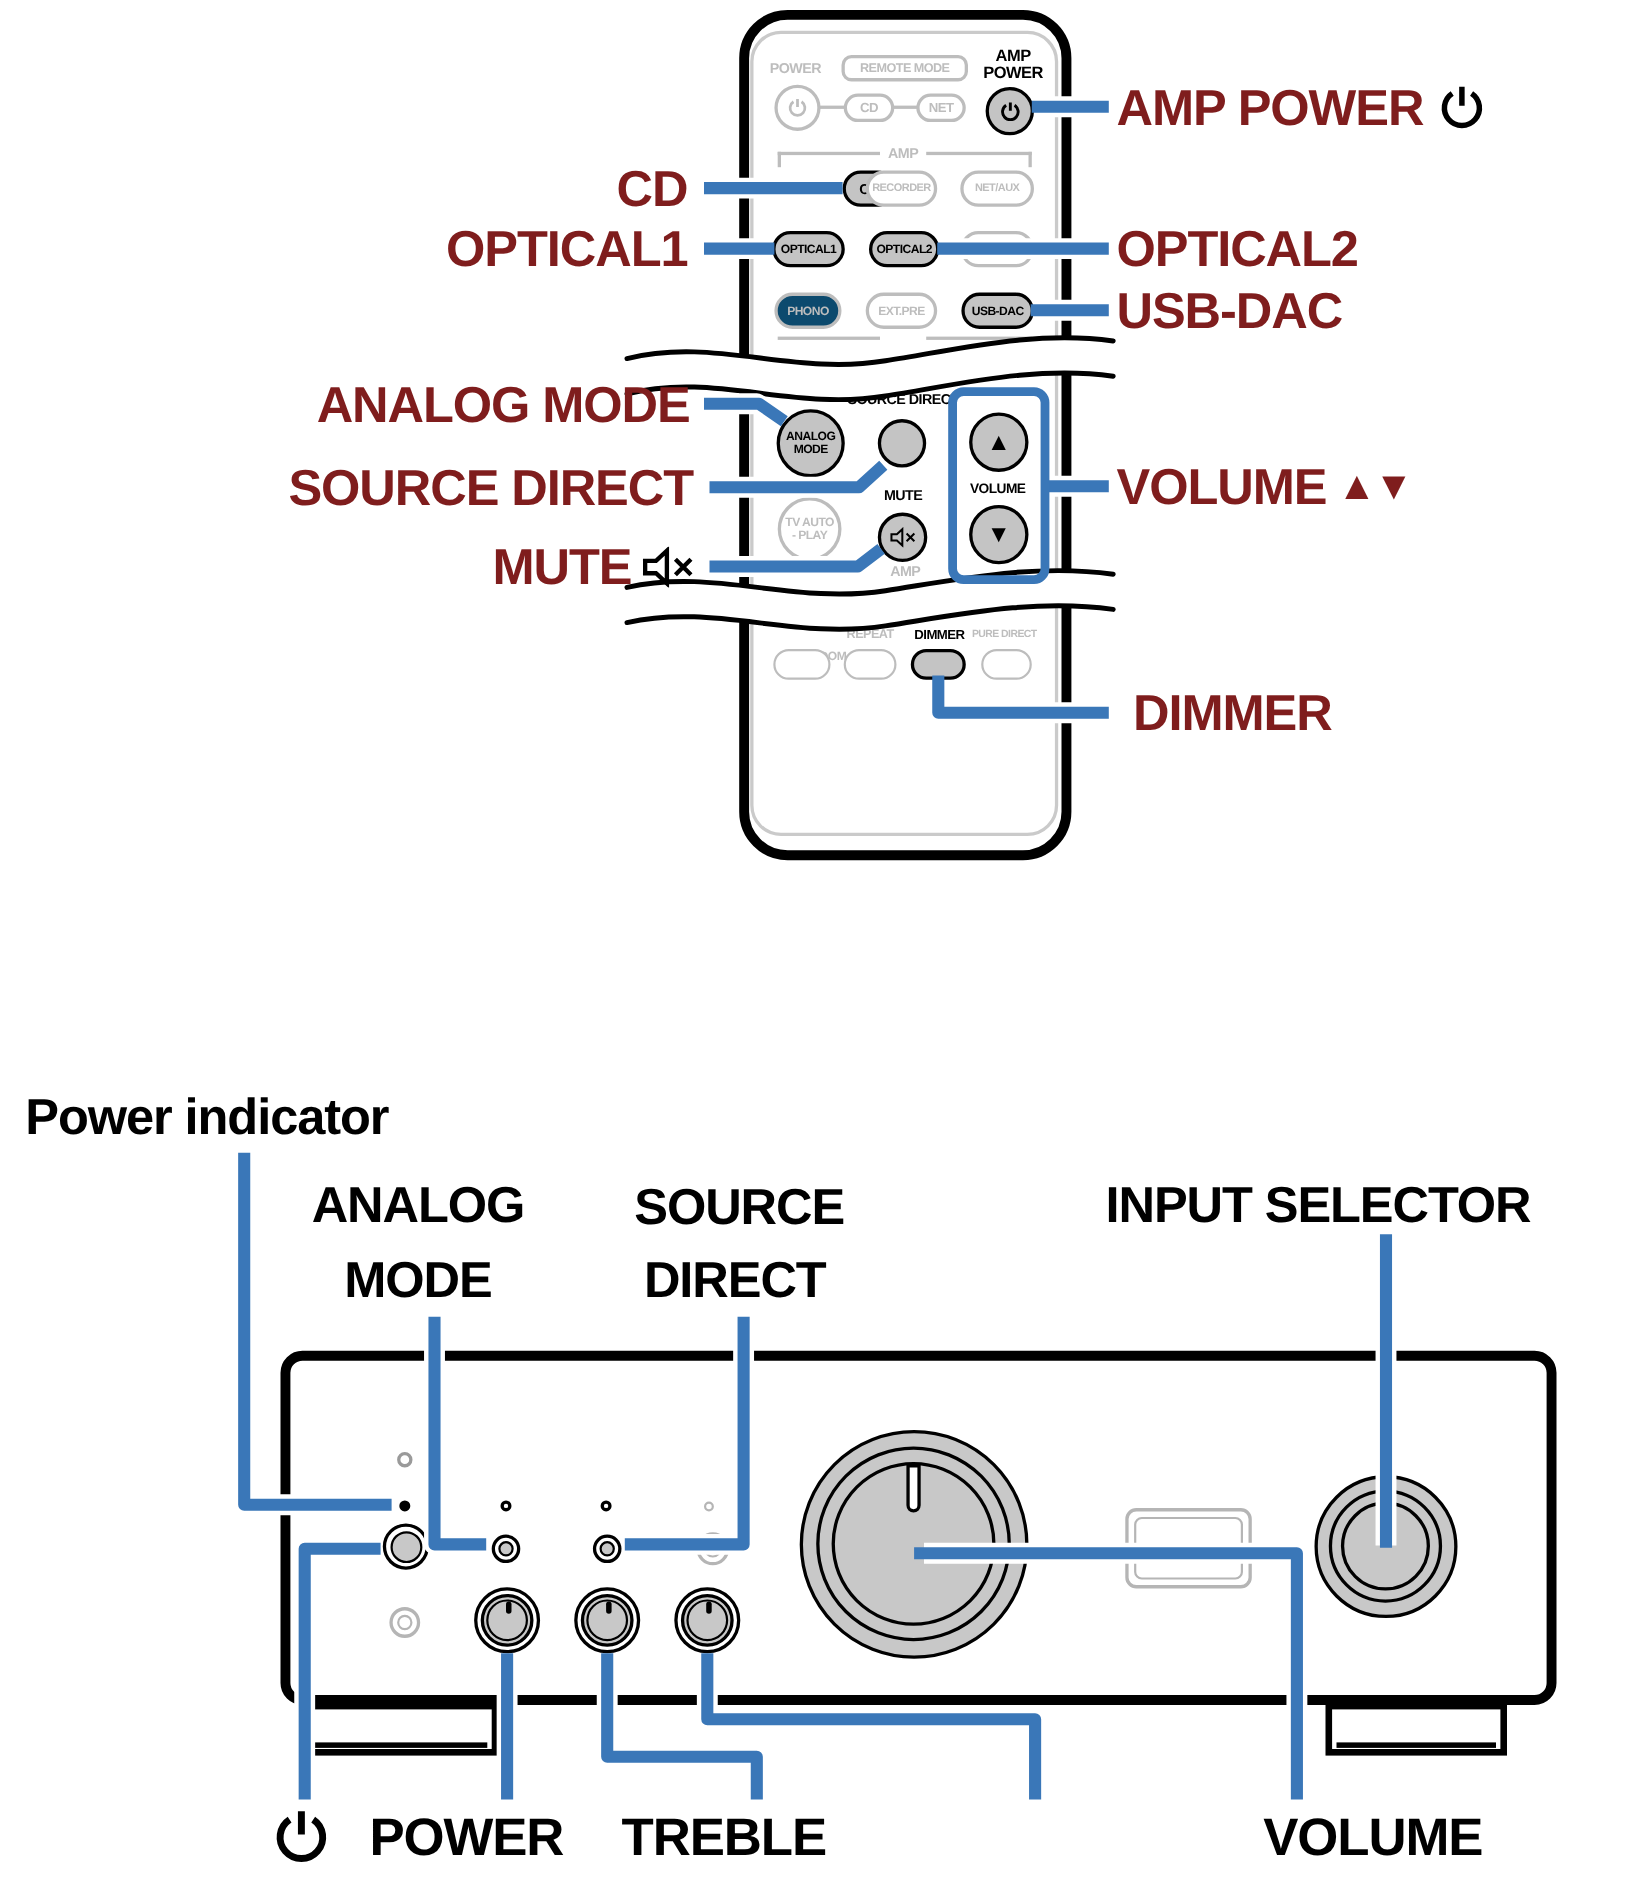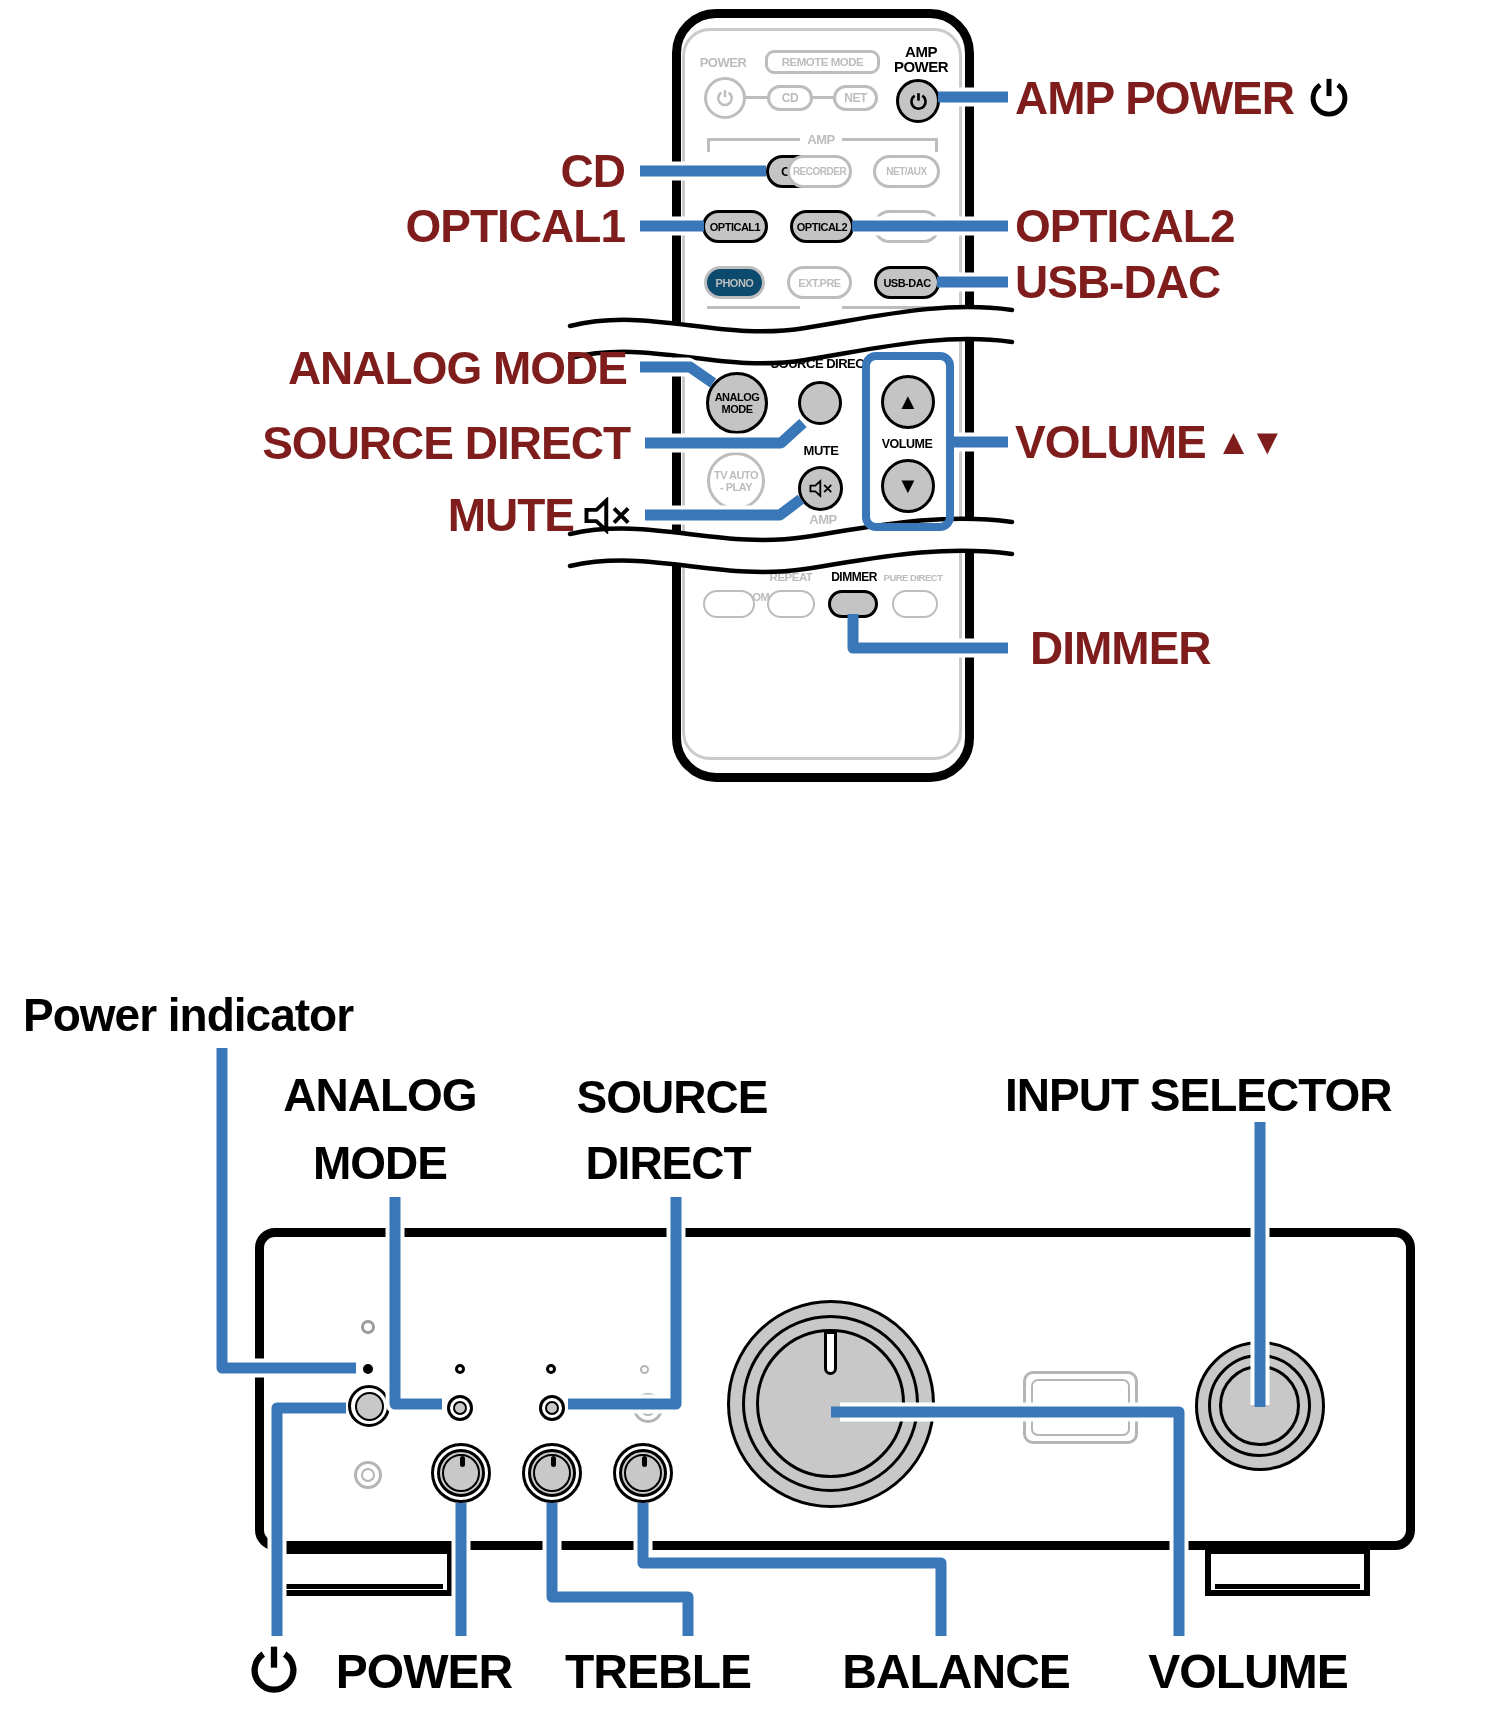--- a/index.html
+++ b/index.html
@@ -302,16 +302,15 @@
   <div class="t blab" style="left:672px;top:1097px;font-size:46px;">SOURCE</div>
   <div class="t blab" style="left:668px;top:1163px;font-size:46px;">DIRECT</div>
   <div class="tl blab" style="left:1005px;top:1095px;font-size:46px;"><span>INPUT SELECTOR</span></div>
 
   <svg class="abs" style="left:246px;top:1642px;" width="56" height="56" viewBox="0 0 24 24" fill="none" stroke="#000" stroke-width="2.7">
       <path d="M12 2 V11"></path>
       <path d="M7.4 5.2 A8.3 8.3 0 1 0 16.6 5.2"></path>
     </svg>
   <div class="t blab" style="left:424px;top:1671px;">POWER</div>
   <div class="t blab" style="left:658px;top:1671px;">TREBLE</div>
-  <div class="t blab" style="left:956px;top:1671px;">BALANCE</div>
   <div class="t blab" style="left:1248px;top:1671px;">VOLUME</div>
 
 </div>
 
 </body></html>

